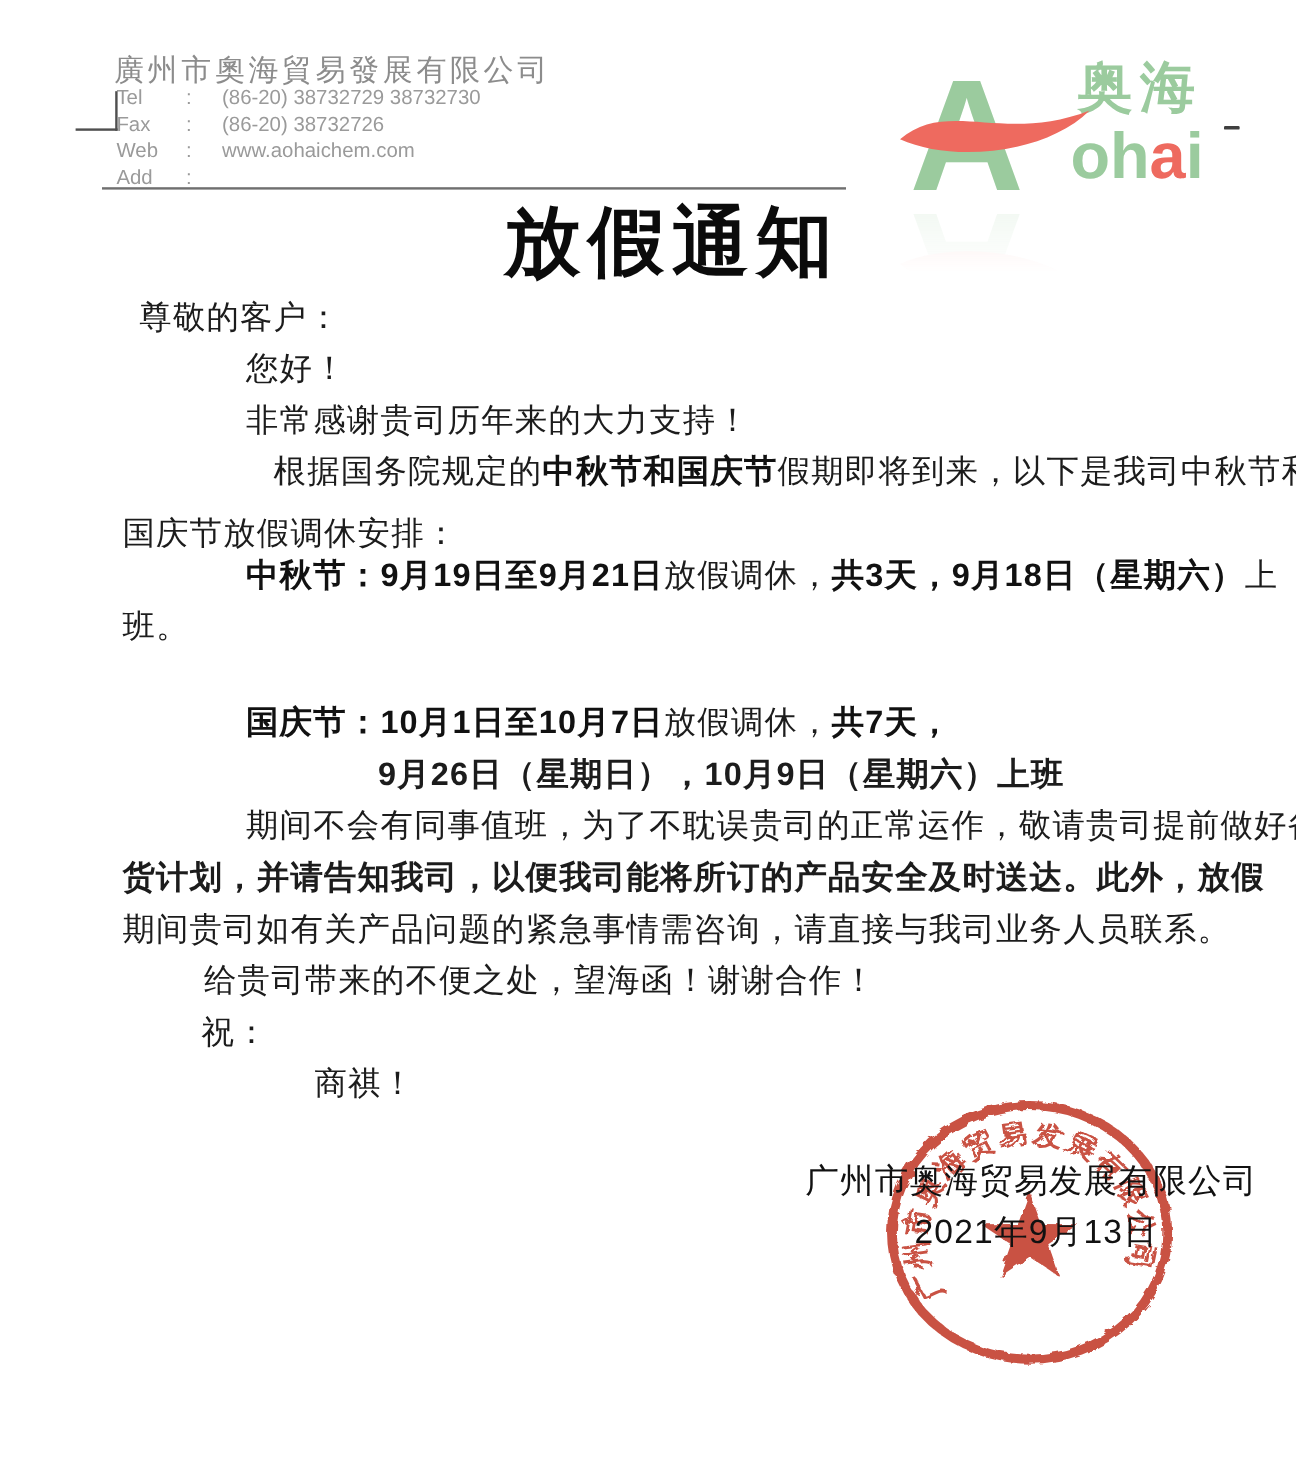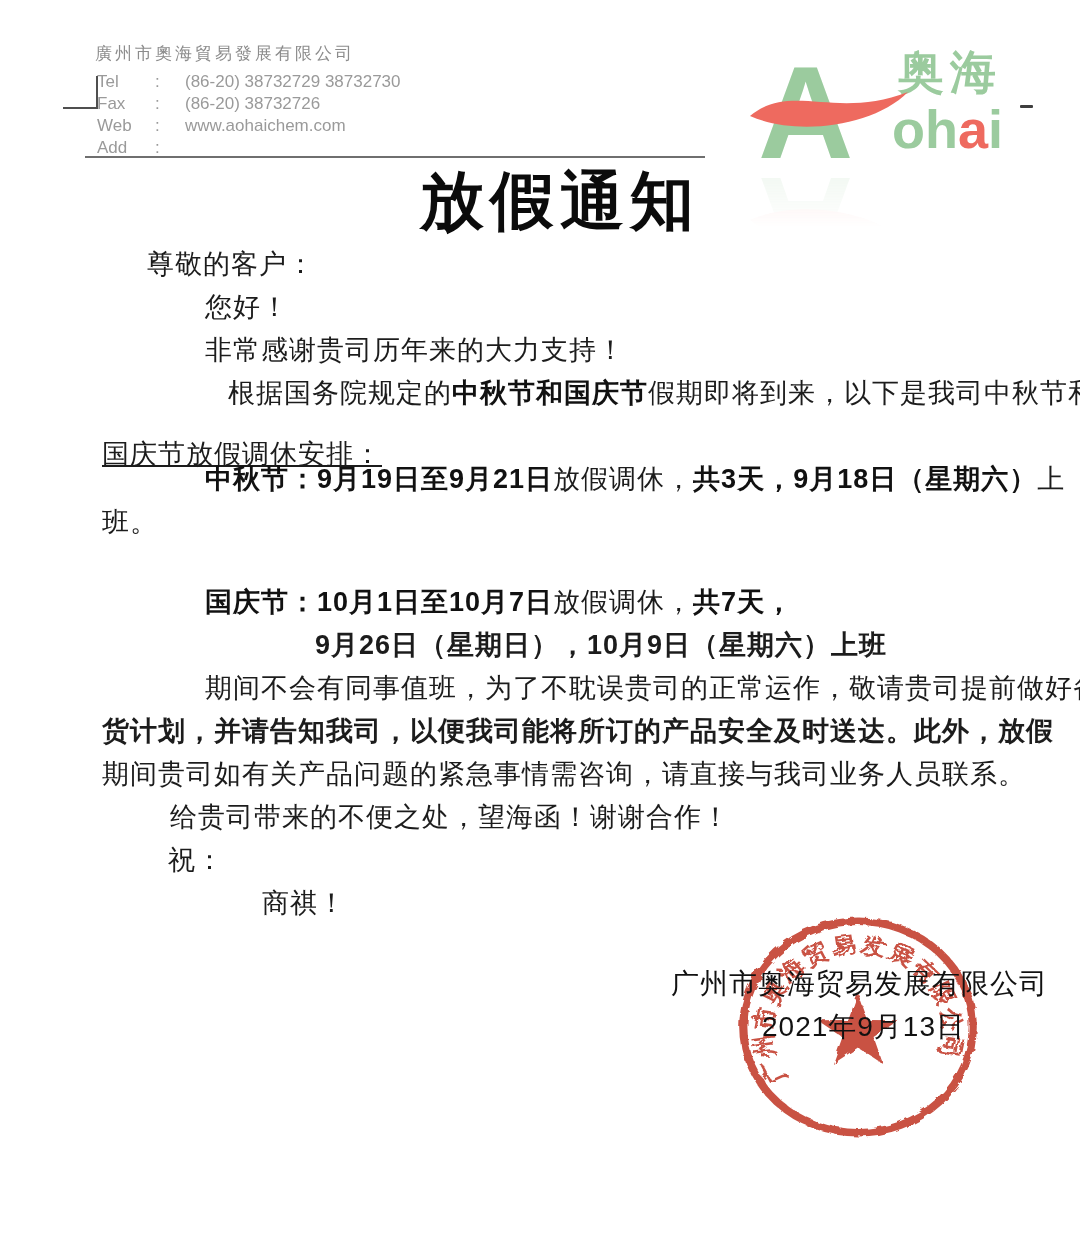--- a/index.html
+++ b/index.html
@@ -5,21 +5,21 @@
   html,body{margin:0;padding:0;}
   body{
     width:1080px;height:1234px;position:relative;background:#ffffff;
     font-family:"Liberation Sans","DejaVu Sans",sans-serif;
     overflow:hidden;
   }
   .abs{position:absolute;}
 
   
   .company-name{
-    left:95px;top:42px;font-size:17px;letter-spacing:3px;
+    left:95px;top:42px;font-size:25px;letter-spacing:3px;
     color:#8c8c8c;font-weight:500;white-space:nowrap;
   }
   .contact-row{left:97px;height:22px;display:flex;align-items:center;
     font-size:17px;color:#9a9a9a;white-space:nowrap;}
   .contact-row .lbl{width:58px;}
   .contact-row .sep{width:30px;text-align:left;}
   .hdr-rule{left:85px;top:156px;width:620px;height:2px;background:#6f6f6f;}
   .bracket-v{left:96px;top:76px;width:2px;height:33px;background:#4f4f4f;}
   .bracket-h{left:63px;top:107px;width:35px;height:2px;background:#4f4f4f;}
   .stray-dash{left:1020px;top:105px;width:13px;height:3px;background:#3f3f3f;border-radius:1px;}
@@ -93,28 +93,28 @@
 <div class="abs logo-reflection">
   <svg width="272" height="132" viewBox="0 0 272 132">
     <text x="10" y="122" font-size="132" font-weight="bold" fill="#9bcb9e" font-family="Liberation Sans, DejaVu Sans, sans-serif">A</text>
     <text x="150" y="52" font-size="46" font-weight="bold" fill="#9bcb9e" letter-spacing="6" font-family="DejaVu Sans, sans-serif">奥海</text>
     <path d="M 2,80 C 42,46 88,84 160,56 C 124,92 46,100 2,80 Z" fill="#ee6a5f"></path>
   </svg>
 </div>
 
 <div class="abs doc-title">放假通知</div>
 
-<div class="abs bl" style="left:147px;top:246px;">尊敬的客户：</div>
+<div class="abs bl" style="left:116px;top:246px;">尊敬的客户：</div>
 <div class="abs bl" style="left:205px;top:289px;">您好！</div>
 <div class="abs bl" style="left:205px;top:332px;">非常感谢贵司历年来的大力支持！</div>
 
 <div class="abs bl" style="left:228px;top:375px;">
   <span>根据国务院规定的</span><b>中秋节和国庆节</b><span>假期即将到来，以下是我司中秋节和</span>
 </div>
-<div class="abs bl" style="left:102px;top:436px;text-decoration:underline;">国庆节放假调休安排：</div>
+<div class="abs bl" style="left:102px;top:426px;">国庆节放假调休安排：</div>
 
 <div class="abs bl" style="left:205px;top:461px;">
   <b>中秋节：9月19日至9月21日</b><span>放假调休，</span><b>共3天，9月18日（星期六）</b><span>上</span>
 </div>
 <div class="abs bl" style="left:102px;top:504px;">班。</div>
 
 <div class="abs bl" style="left:205px;top:584px;">
   <b>国庆节：10月1日至10月7日</b><span>放假调休，</span><b>共7天，</b>
 </div>
 <div class="abs bl" style="left:315px;top:627px;font-weight:800;">9月26日（星期日），10月9日（星期六）上班</div>

